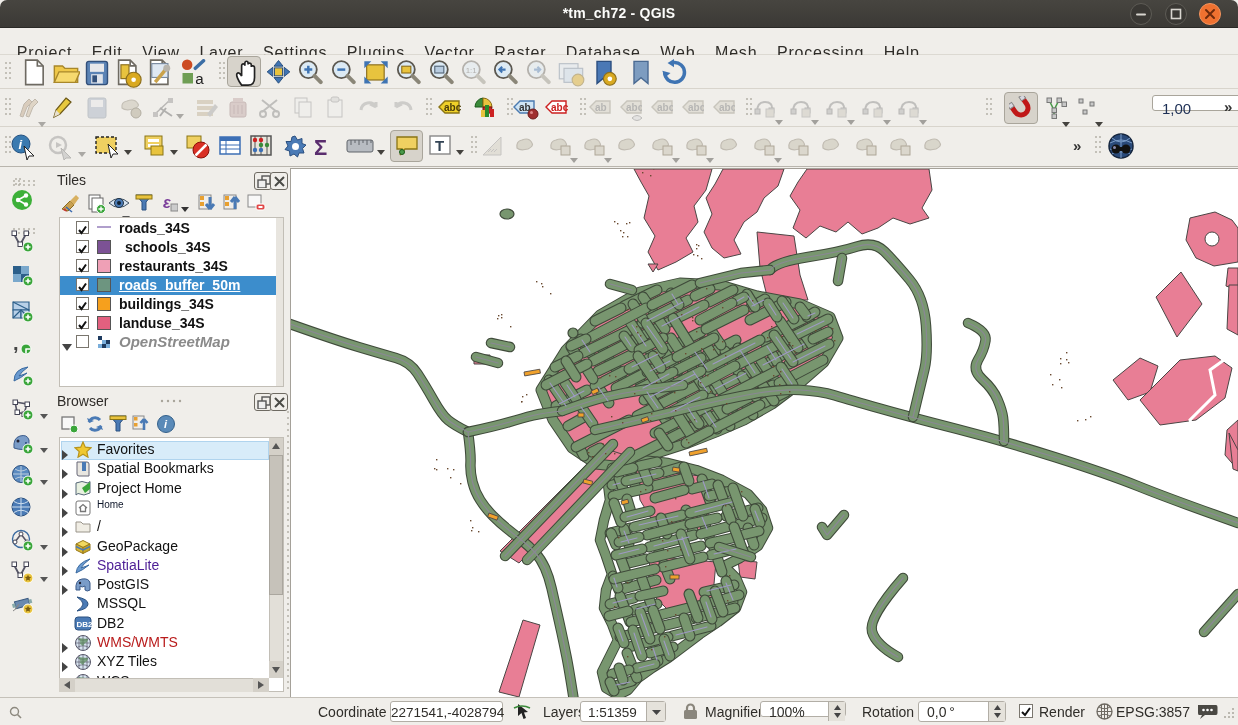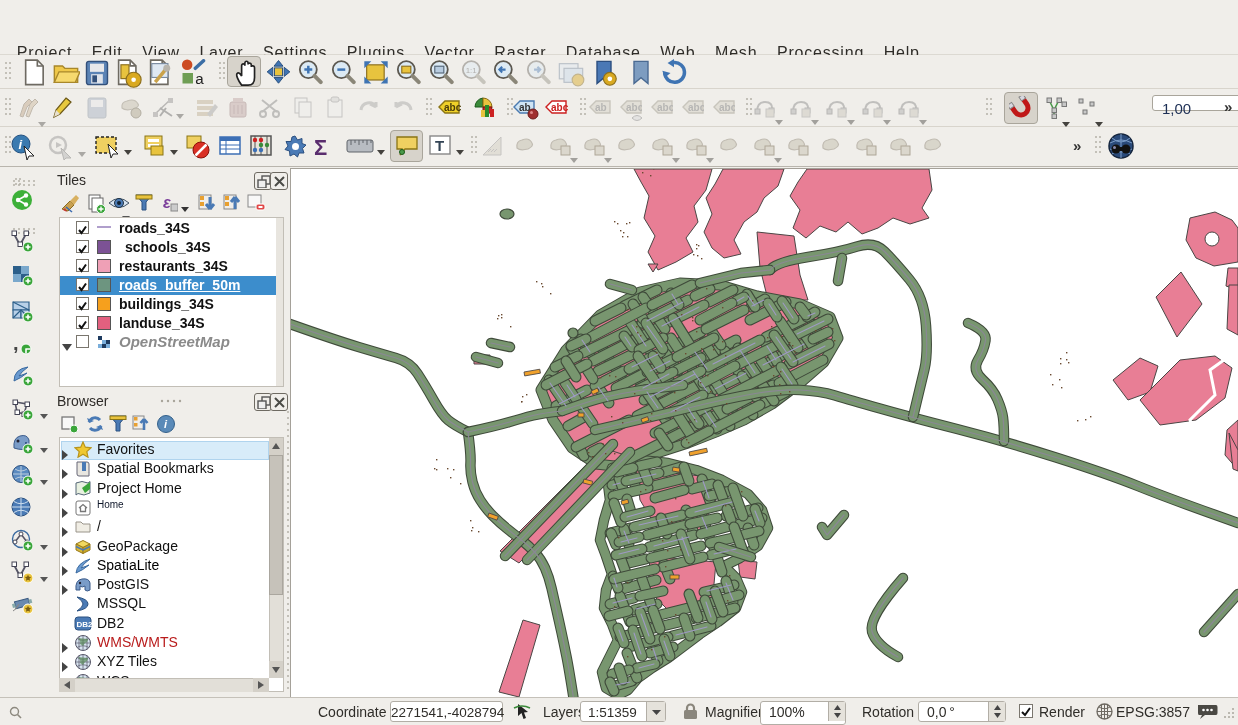--- a/index.html
+++ b/index.html
@@ -1,18 +1,30 @@
 <!DOCTYPE html>
 <html><head><meta charset="utf-8"><style>
 *{margin:0;padding:0;box-sizing:border-box}
 html,body{width:1238px;height:725px;overflow:hidden;font-family:"Liberation Sans",sans-serif;background:#fff}
 #win{position:relative;width:1238px;height:725px;background:#f0eeea}
 .abs{position:absolute}
 </style></head><body>
 <div id="win">
+    <div class="abs" style="left:0;top:0;width:1238px;height:28px;background:linear-gradient(#474540,#3b3935);border-radius:7px 7px 0 0;border-bottom:1px solid #2a2926">
+      <div style="position:absolute;left:0;right:0;top:5px;text-align:center;color:#fdfdfb;font-size:14px;font-weight:bold;letter-spacing:.2px">*tm_ch72 - QGIS</div>
+      <div style="position:absolute;left:1130px;top:3px;width:22px;height:22px;border-radius:50%;background:#3a3834;border:1px solid #5d5b55"><svg width="20" height="20" viewBox="0 0 20 20" style="">
+          <rect x="5" y="9.5" width="10" height="2" rx="1" fill="#d8d5cf"></rect>
+        </svg></div>
+      <div style="position:absolute;left:1165px;top:3px;width:22px;height:22px;border-radius:50%;background:#3a3834;border:1px solid #5d5b55"><svg width="20" height="20" viewBox="0 0 20 20" style="">
+          <rect x="5.5" y="5.5" width="9" height="9" fill="none" stroke="#d8d5cf" stroke-width="1.6"></rect>
+        </svg></div>
+      <div style="position:absolute;left:1199px;top:3px;width:22px;height:22px;border-radius:50%;background:#ef7130;border:1px solid #f4945e"><svg width="20" height="20" viewBox="0 0 20 20" style="">
+          <path d="M6 6 L14 14 M14 6 L6 14" stroke="#6e2a0c" stroke-width="2" stroke-linecap="round"></path>
+        </svg></div>
+    </div>
     <div class="abs" style="left:0;top:28px;width:1238px;height:27px;background:#f0eeea;border-bottom:1px solid #dcd9d2;color:#2f2d29;font-size:16px;letter-spacing:.8px">
       <div style="position:absolute;left:7px;top:16px;display:flex">
         <div style="padding:0 9.8px"><u>P</u>roject</div>
         <div style="padding:0 9.8px"><u>E</u>dit</div>
         <div style="padding:0 9.8px"><u>V</u>iew</div>
         <div style="padding:0 9.8px"><u>L</u>ayer</div>
         <div style="padding:0 9.8px"><u>S</u>ettings</div>
         <div style="padding:0 9.8px">Pl<u>u</u>gins</div>
         <div style="padding:0 9.8px">Vect<u>o</u>r</div>
         <div style="padding:0 9.8px"><u>R</u>aster</div>
@@ -998,21 +1010,21 @@
         <path d="M16 6 L16 12 L9 15.5 L9 9.5 Z" fill="#c8a828" stroke="#9a7a1a"></path>
         <path d="M2 8.5 L9 12 L16 8.5" fill="none" stroke="#4a7ab5" stroke-width="1.5"></path>
       </svg></div>
     <div class="abs" style="left:97px;top:537.5px;font-size:14px;color:#111">GeoPackage</div>
     <div class="abs" style="left:61px;top:561.8px"><svg width="7" height="10" viewBox="0 0 7 10" style="">
         <path d="M1 0 L7 5 L1 10 Z" fill="#444"></path>
       </svg></div>
     <div class="abs" style="left:74px;top:556.8px"><svg width="18" height="17" viewBox="0 0 18 17" style="">
         <path d="M2 16 Q3 6 16 2 Q9 7 7 11 Q13 9 15 8 Q9 13 2 16" fill="#6a9ad0" stroke="#3a6aa0"></path>
       </svg></div>
-    <div class="abs" style="left:97px;top:556.8px;font-size:14px;color:#000000">SpatiaLite</div>
+    <div class="abs" style="left:97px;top:556.8px;font-size:14px;color:#4c1d95">SpatiaLite</div>
     <div class="abs" style="left:61px;top:581.1px"><svg width="7" height="10" viewBox="0 0 7 10" style="">
         <path d="M1 0 L7 5 L1 10 Z" fill="#444"></path>
       </svg></div>
     <div class="abs" style="left:74px;top:576.1px"><svg width="18" height="17" viewBox="0 0 18 17" style="">
         <path d="M2 14 Q1 4 8 3 Q15 2 16 7 L16 14 Q13 16 11 14 L11 10 Q8 12 6 10 L6 14 Z" fill="#7a9cc8" stroke="#3a5a8a"></path>
         <circle cx="6" cy="7" r="1.2" fill="#223"></circle>
       </svg></div>
     <div class="abs" style="left:97px;top:576.1px;font-size:14px;color:#111">PostGIS</div>
     <div class="abs" style="left:74px;top:595.4px"><svg width="18" height="17" viewBox="0 0 18 17" style="">
         <path d="M3 2 Q14 4 14 9 Q14 14 3 16 Q9 12 9 9 Q9 6 3 2" fill="#4a7ab5" stroke="#2a5080"></path>
@@ -1741,21 +1753,21 @@
         </svg></div>
       <div style="position:absolute;left:543px;top:6px">Layers</div>
       <div style="position:absolute;left:580px;top:3px;width:86px;height:21px;background:#fff;border:1px solid #b2aea6;border-radius:3px;padding:3px 0 0 7px;font-size:13.5px">1:51359<div style="position:absolute;right:0;top:0;width:19px;height:19px;background:#e5e2db;border-left:1px solid #b2aea6"><svg width="19" height="19" viewBox="0 0 19 19" style="">
             <path d="M5 8 L14 8 L9.5 13 Z" fill="#444"></path>
           </svg></div></div>
       <div style="position:absolute;left:683px;top:5px"><svg width="15" height="17" viewBox="0 0 15 17" style="">
           <rect x="1" y="7" width="13" height="9" rx="1.5" fill="#8a867c"></rect>
           <path d="M4 7 L4 5 A3.5 3.5 0 0 1 11 5 L11 7" fill="none" stroke="#8a867c" stroke-width="2.2"></path>
         </svg></div>
       <div style="position:absolute;left:705px;top:6px">Magnifier</div>
-      <div style="position:absolute;left:760px;top:3px;width:86px;height:24px;background:#fff;border:1px solid #b2aea6;border-radius:3px;padding:2px 0 0 8px">100%<div style="position:absolute;right:0;top:0;width:17px;height:19px;background:#e5e2db;border-left:1px solid #b2aea6"><svg width="17" height="19" viewBox="0 0 17 19" style="">
+      <div style="position:absolute;left:760px;top:3px;width:86px;height:16px;background:#fff;border:1px solid #b2aea6;border-radius:3px;padding:2px 0 0 8px">100%<div style="position:absolute;right:0;top:0;width:17px;height:19px;background:#e5e2db;border-left:1px solid #b2aea6"><svg width="17" height="19" viewBox="0 0 17 19" style="">
             <path d="M8.5 3 L12 8 L5 8 Z" fill="#444"></path>
             <path d="M8.5 16 L12 11 L5 11 Z" fill="#444"></path>
           </svg></div></div>
       <div style="position:absolute;left:862px;top:6px">Rotation</div>
       <div style="position:absolute;left:918px;top:3px;width:88px;height:21px;background:#fff;border:1px solid #b2aea6;border-radius:3px;padding:2px 0 0 8px">0,0 °<div style="position:absolute;right:0;top:0;width:17px;height:19px;background:#e5e2db;border-left:1px solid #b2aea6"><svg width="17" height="19" viewBox="0 0 17 19" style="">
             <path d="M8.5 3 L12 8 L5 8 Z" fill="#444"></path>
             <path d="M8.5 16 L12 11 L5 11 Z" fill="#444"></path>
           </svg></div></div>
       <div style="position:absolute;left:1019px;top:6px;width:14px;height:14px;background:#fff;border:1px solid #7a766e"><svg width="12" height="12" viewBox="0 0 12 12" style="">
           <path d="M2 6 L5 9 L10 2" stroke="#111" stroke-width="2" fill="none"></path>

